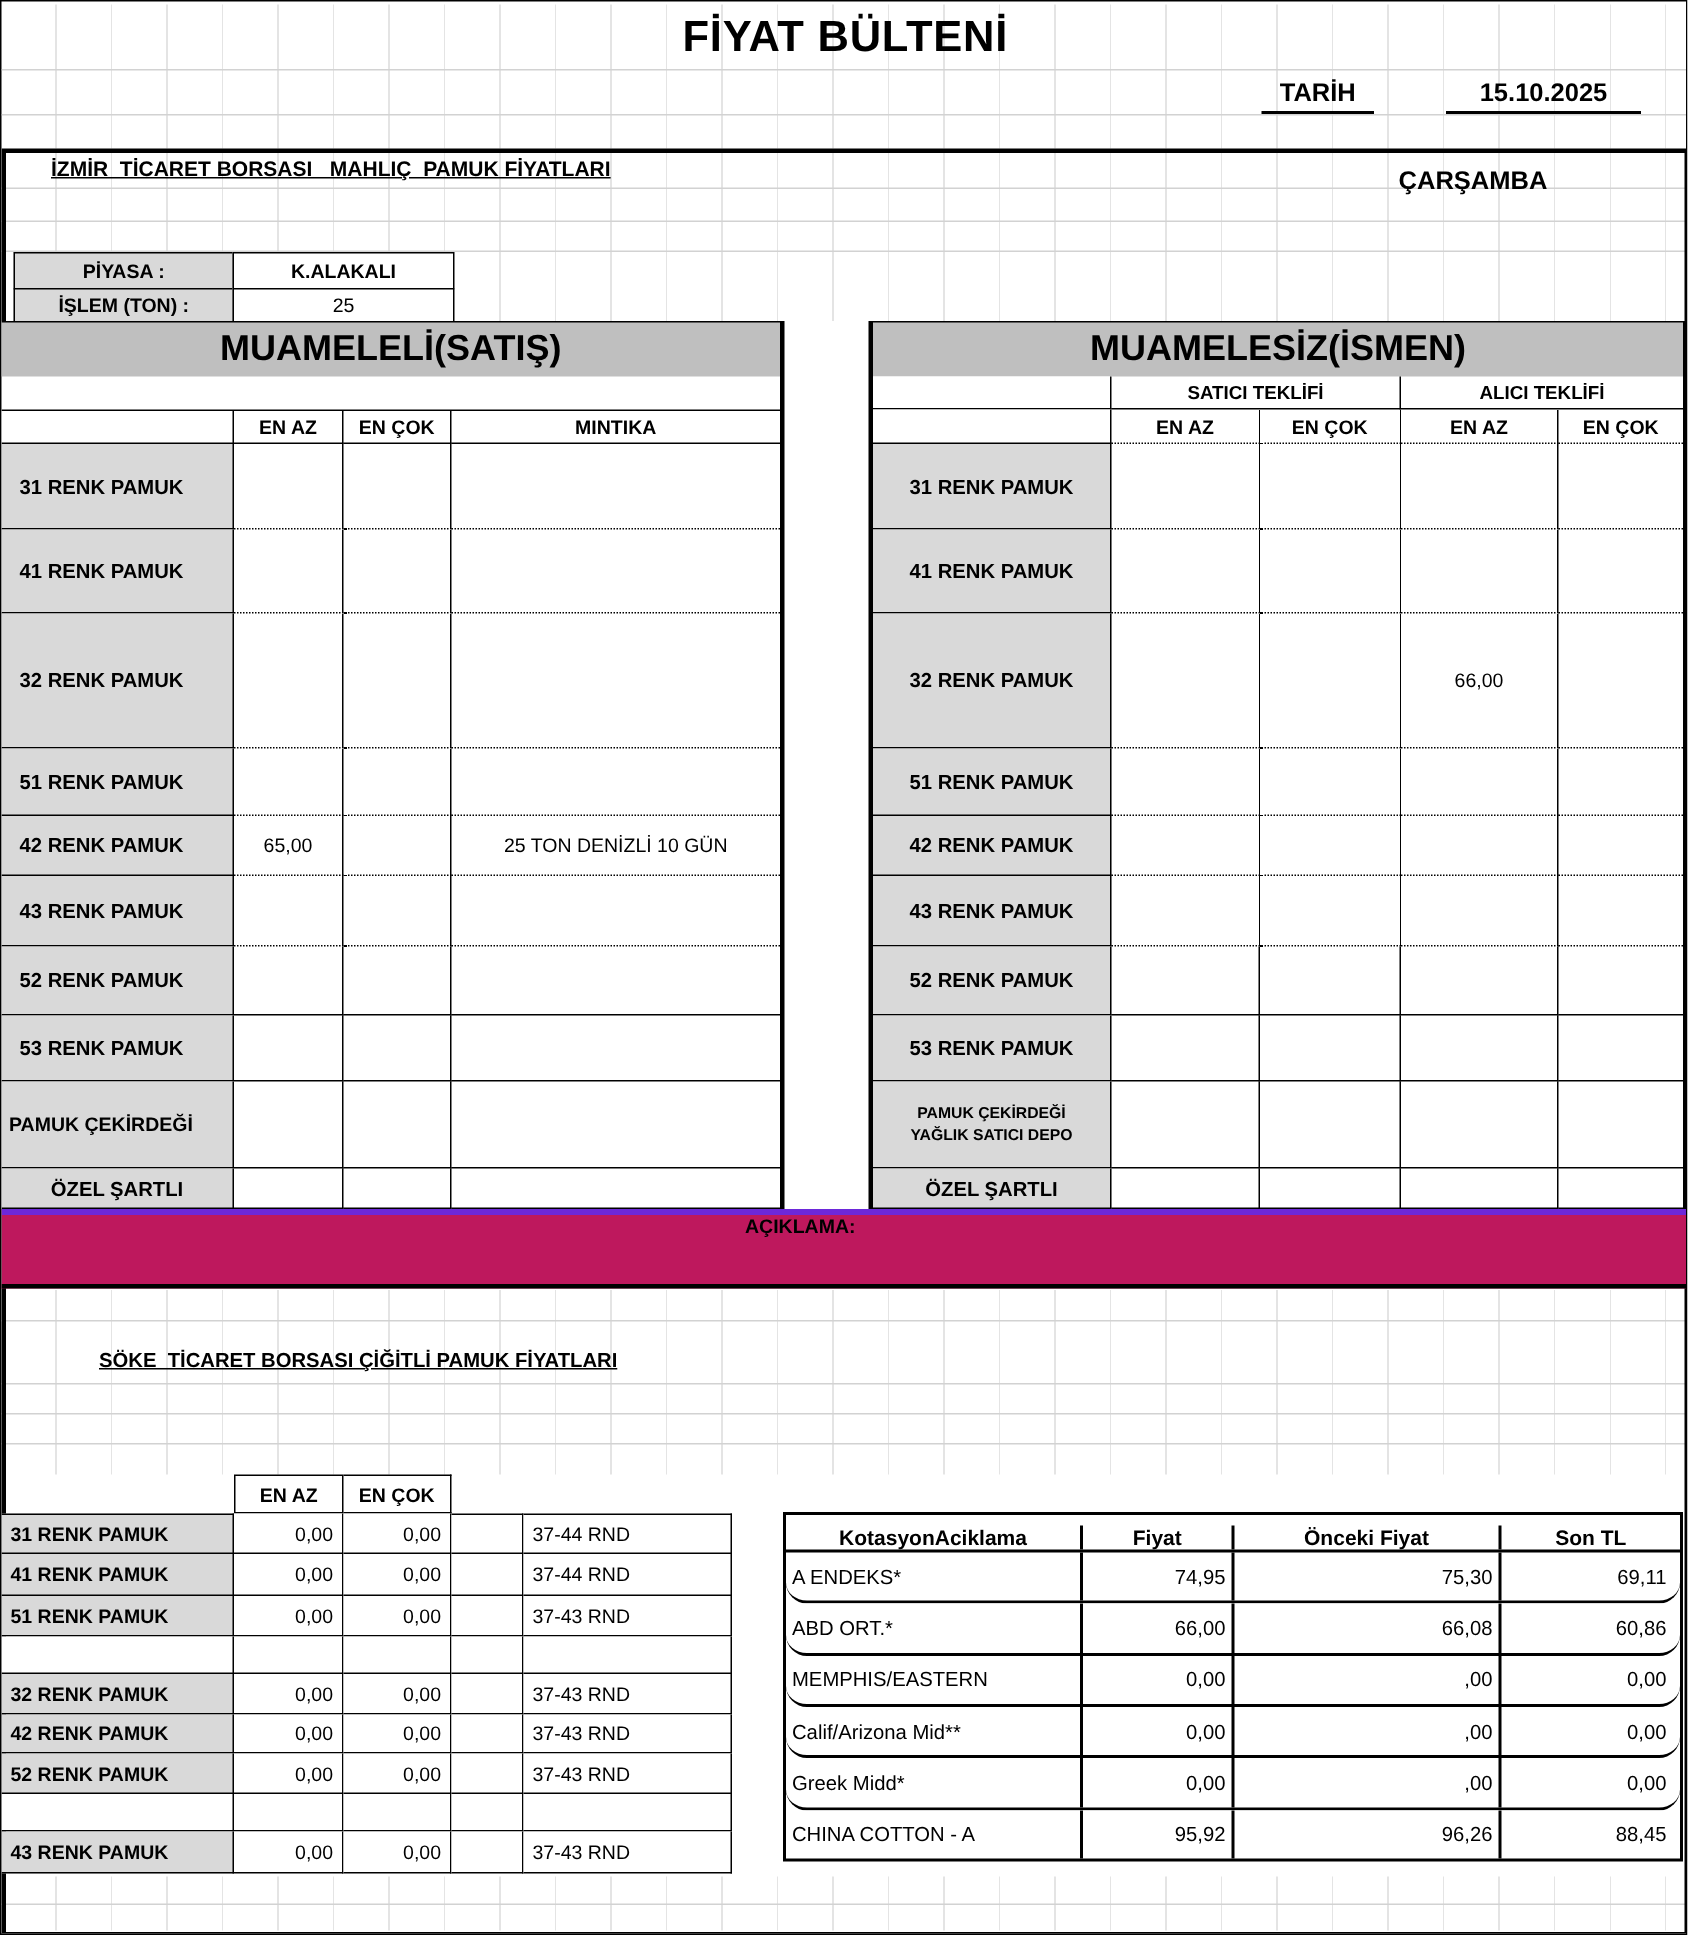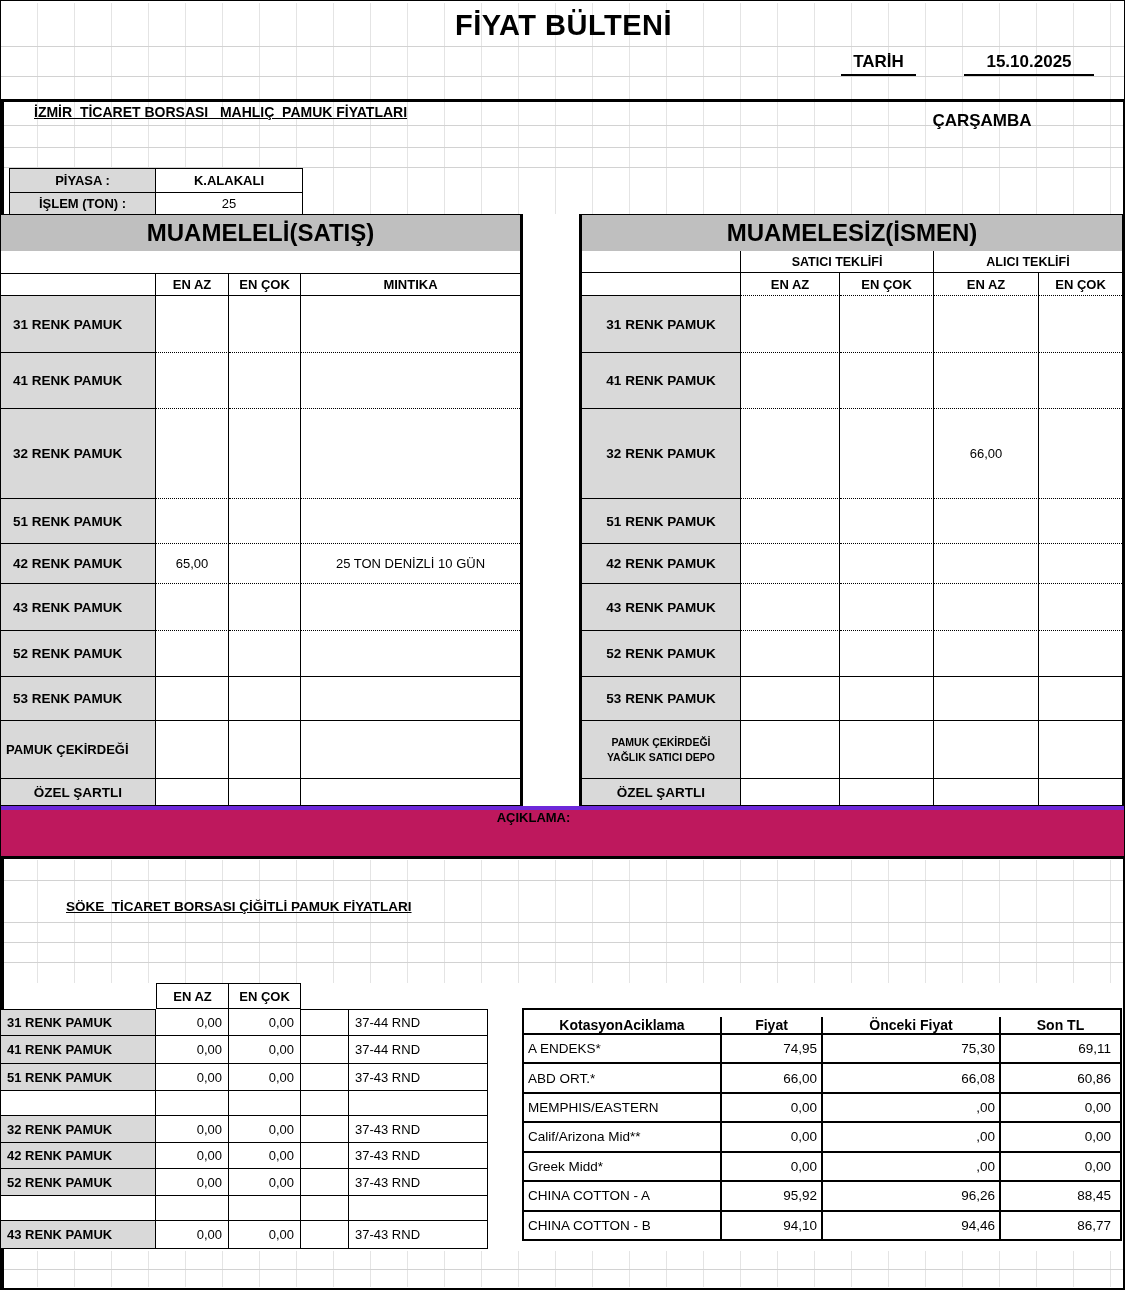--- a/index.html
+++ b/index.html
@@ -77,21 +77,21 @@
   .bsp{width:155px;}
   .bh1{width:73px;border:1px solid #000;}
   .bh2{width:72px;border:1px solid #000;border-left:none;}
   .bh27{height:27px;}.bh28{height:28px;}.bh26{height:26px;}.bh25{height:25px;}
   
   .ktable{position:absolute;left:521px;top:1007px;width:600px;height:233px;border:2px solid #000;
           box-sizing:border-box;display:flex;flex-direction:column;background:#fff;}
   .khead{display:flex;height:25px;border-bottom:2px solid #000;box-sizing:border-box;align-items:flex-end;}
   .khead>div{display:flex;align-items:center;justify-content:center;font-size:14px;font-weight:bold;
              box-sizing:border-box;}
-  .krow{display:flex;flex:1;border-bottom:2px solid #000;box-sizing:border-box;}
+  .krow{display:flex;flex:1;border-bottom:2px solid #000;box-sizing:border-box;border-radius:14px;}
   .krow:last-child{border-bottom:none;}
   .krow>div{display:flex;align-items:center;font-size:13.5px;box-sizing:border-box;}
   .k0{width:198px;border-right:2px solid #000;}
   .k1{width:101px;border-right:2px solid #000;}
   .k2{width:178px;border-right:2px solid #000;}
   .k3{flex:1;}
   .krow .k0{padding-left:4px;}
   .krow .k1,.krow .k2{justify-content:flex-end;padding-right:4px;}
   .krow .k3{justify-content:flex-end;padding-right:9px;}
 </style>
@@ -402,21 +402,15 @@
       <div class="k1">0,00</div>
       <div class="k2">,00</div>
       <div class="k3">0,00</div>
     </div>
     <div class="krow">
       <div class="k0">CHINA COTTON - A</div>
       <div class="k1">95,92</div>
       <div class="k2">96,26</div>
       <div class="k3">88,45</div>
     </div>
-    <div class="krow">
-      <div class="k0">CHINA COTTON - B</div>
-      <div class="k1">94,10</div>
-      <div class="k2">94,46</div>
-      <div class="k3">86,77</div>
-    </div>
   </div>
 
 </div>
 
 </body></html>

